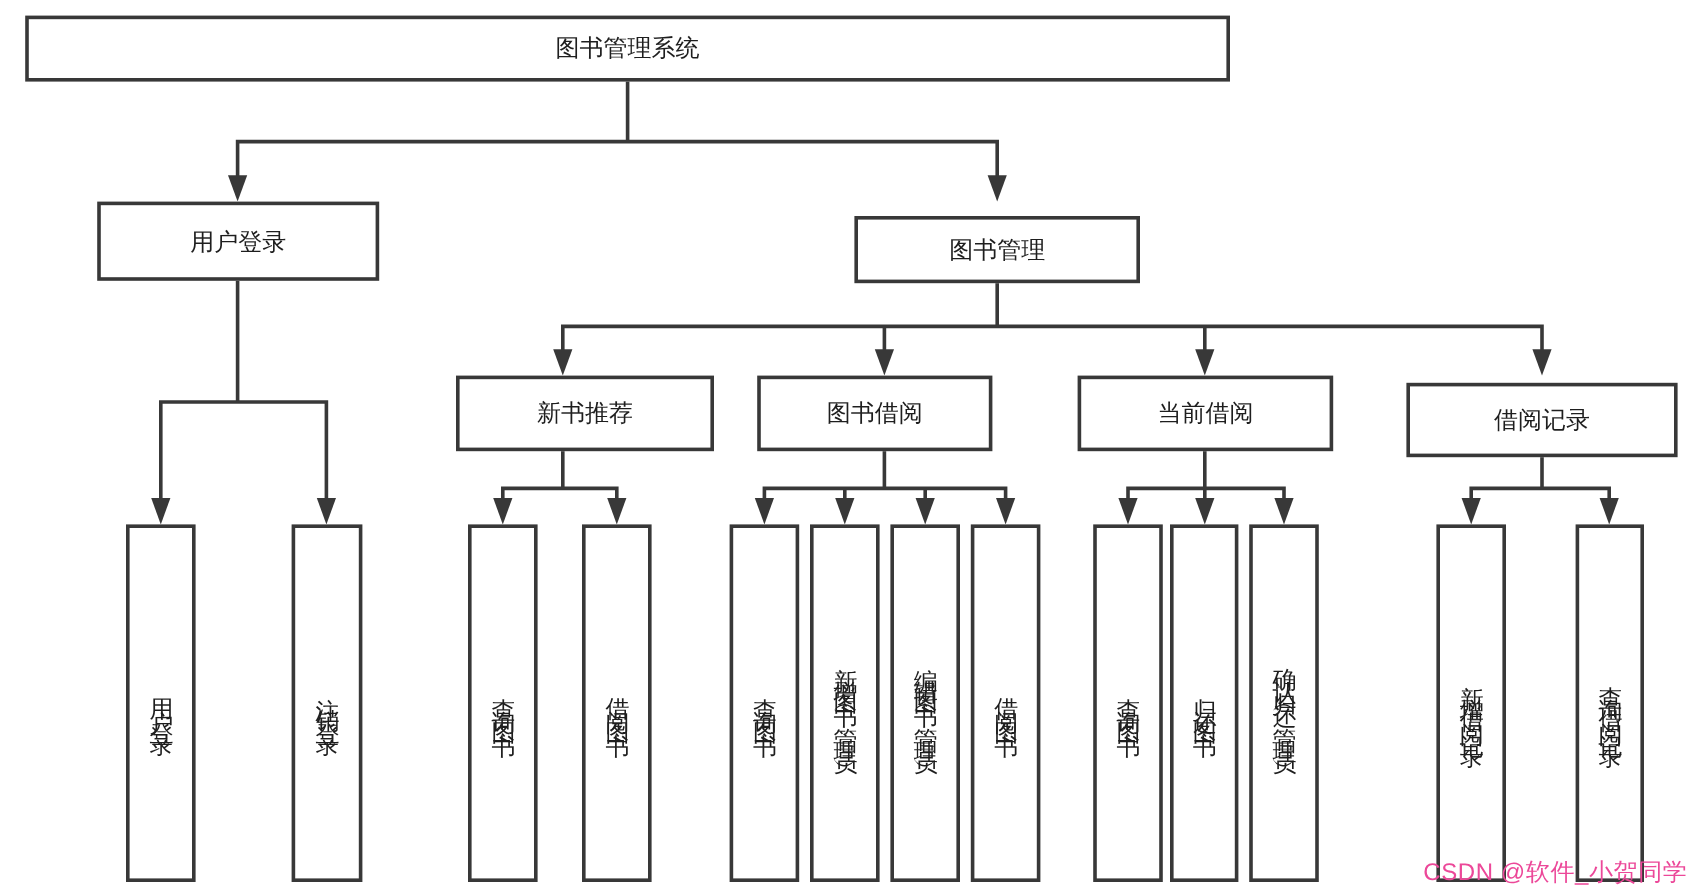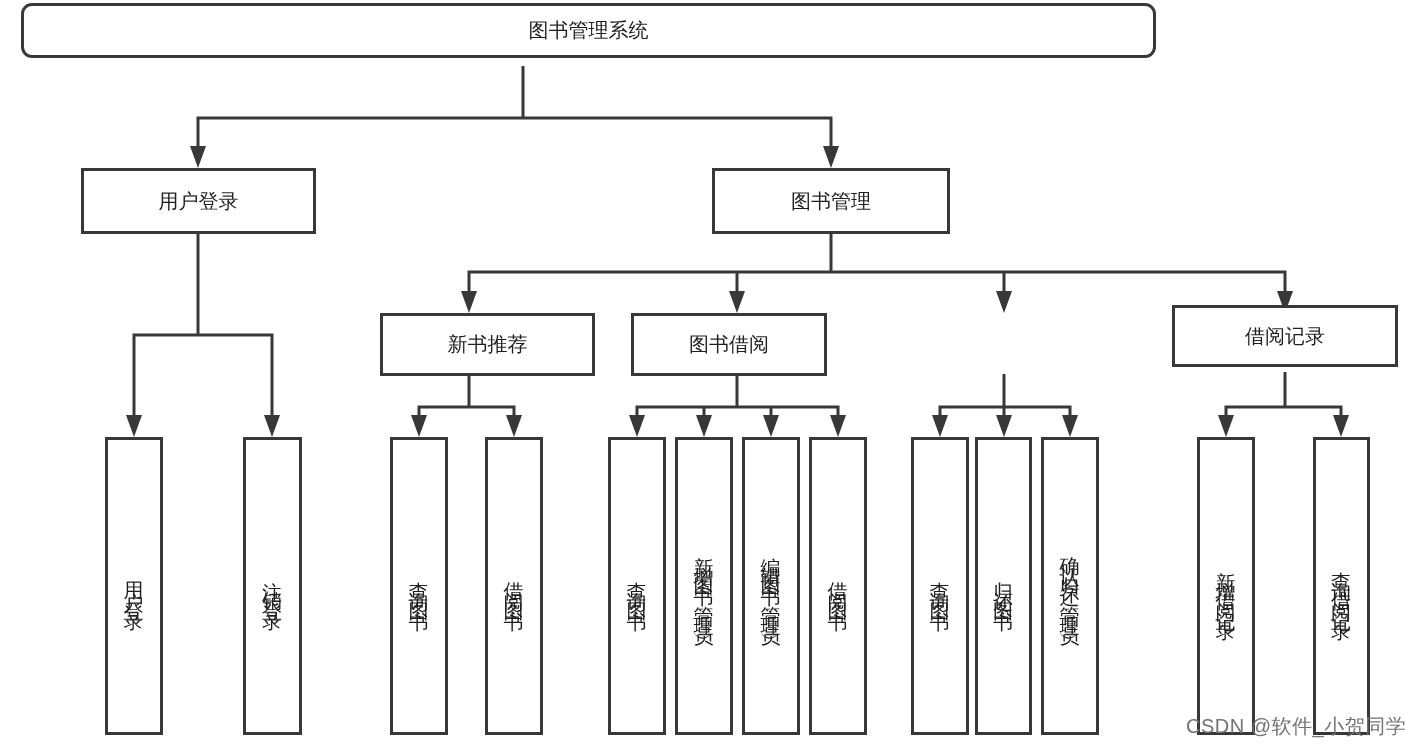--- a/index.html
+++ b/index.html
@@ -11,21 +11,21 @@
   .node {
     position:absolute; box-sizing:border-box; background:#ffffff;
     border:3px solid #383838; display:flex; align-items:center; justify-content:center;
     color:#1e1e1e; font-size:20px; text-align:center; z-index:2;
   }
   .node.v span {
     writing-mode:vertical-rl; letter-spacing:10px; line-height:1;
   }
   .watermark {
     position:absolute; left:1186px; top:713px; width:210px;
-    color:#737373; font-size:20px; letter-spacing:0.5px; z-index:3; white-space:nowrap;
+    color:#ec4899; font-size:20px; letter-spacing:0.5px; z-index:3; white-space:nowrap;
   }
 </style>
 </head>
 <body>
 
 <div class="canvas">
 
   <svg class="wires" viewBox="0 0 1405 747" xmlns="http://www.w3.org/2000/svg">
     <g stroke="#383838" stroke-width="3" fill="none">
       <path d="M523 66 V118 M196.5 118 H832.5 M198 117 V150 M831 117 V150"></path>
@@ -82,38 +82,41 @@
 
     <g stroke="#383838" stroke-width="3" fill="none">
       <path d="M1285 372 V407 M1224.5 407 H1342.5 M1226 406 V419 M1341 406 V419"></path>
     </g>
     <g fill="#383838" stroke="none">
       <polygon points="1218,415 1234,415 1226,437"></polygon>
       <polygon points="1333,415 1349,415 1341,437"></polygon>
     </g>
   </svg>
 
-  <div class="node" style="left:21px; top:3px; width:1135px; height:55px;border-radius:11px;">
+  <div class="node" style="left:21px; top:13px; width:1004px; height:55px;">
     <span>图书管理系统</span>
   </div>
 
   <div class="node" style="left:81px; top:168px; width:235px; height:66px;">
     <span>用户登录</span>
   </div>
-  <div class="node" style="left:712px; top:168px; width:238px; height:66px;">
+  <div class="node" style="left:712px; top:180px; width:238px; height:56px;">
     <span>图书管理</span>
   </div>
 
   <div class="node" style="left:362px; top:313px; width:215px; height:63px;margin-left:18px;">
     <span>新书推荐</span>
   </div>
   <div class="node" style="left:631px; top:313px; width:196px; height:63px;">
     <span>图书借阅</span>
   </div>
-  <div class="node" style="left:1172px; top:305px; width:226px; height:62px;">
+  <div class="node" style="left:898px; top:313px; width:213px; height:63px;">
+    <span>当前借阅</span>
+  </div>
+  <div class="node" style="left:1172px; top:319px; width:226px; height:62px;">
     <span>借阅记录</span>
   </div>
 
   <div class="node v" style="left:105px; top:437px; width:58px; height:298px;">
     <span>用户登录</span>
   </div>
   <div class="node v" style="left:243px; top:437px; width:59px; height:298px;">
     <span>注销登录</span>
   </div>
 

